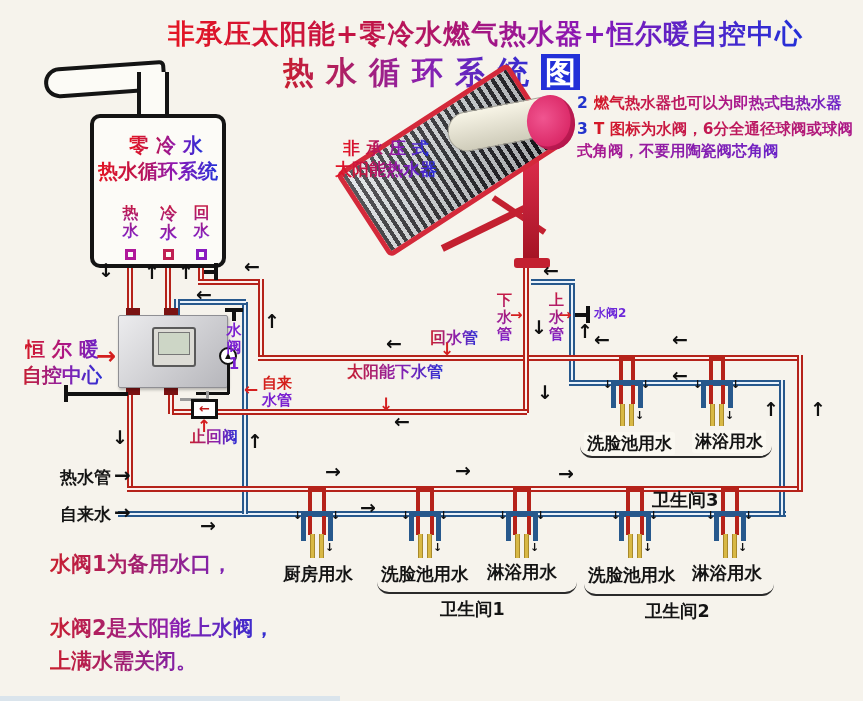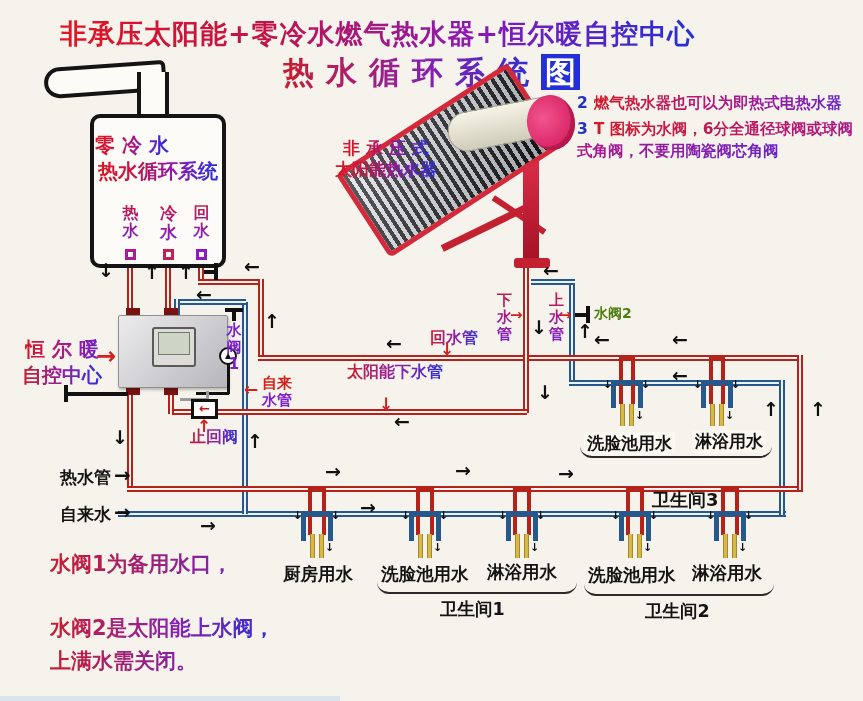--- a/index.html
+++ b/index.html
@@ -32,21 +32,21 @@
   .brace{position:absolute;height:12px;border-bottom:2.5px solid #2a2a2a;border-radius:0 0 16px 16px}
   .note{margin:0 0 5px 0;font-size:15.5px;font-weight:bold;line-height:1.38}
   .nnum{color:#2233cc;margin-right:6px}
   .chip{background:#faf8f1;padding:0 3px;border-radius:3px}
 </style>
 </head>
 <body>
 
 <div id="stage">
 
-  <div class="lab" style="left:60px;top:16px;width:743px;text-align:left;font-size:27px;letter-spacing:1px">
+  <div class="lab" style="left:60px;top:16px;width:743px;text-align:right;font-size:27px;letter-spacing:1px">
     <span class="gt g1">非承压太阳能+零冷水燃气热水器+恒尔暖自控中心</span>
   </div>
   <div class="lab" style="left:200px;top:52px;width:463px;text-align:center;font-size:31px">
     <span class="gt g5" style="letter-spacing:12px">热水循环系统</span><span style="background:#2330d8;color:#fff;padding:0 4px">图</span>
   </div>
 
   <div class="abs" style="left:577px;top:93px;width:282px">
     <p class="note"><span class="nnum">2</span><span class="gt g2">燃气热水器也可以为即热式电热水器</span></p>
     <p class="note"><span class="nnum">3</span><span class="gt g2">T 图标为水阀，6分全通径球阀或球阀式角阀，不要用陶瓷阀芯角阀</span></p>
   </div>
@@ -99,21 +99,21 @@
   <div class="ystub" style="left:515px;top:534px;height:24px"></div>
   <div class="ystub" style="left:524px;top:534px;height:24px"></div>
   <div class="ystub" style="left:628px;top:534px;height:24px"></div>
   <div class="ystub" style="left:637px;top:534px;height:24px"></div>
   <div class="ystub" style="left:723px;top:534px;height:24px"></div>
   <div class="ystub" style="left:732px;top:534px;height:24px"></div>
 
   <div class="abs" style="left:44px;top:64px;width:122px;height:31px;background:#fcfbf6;border:4px solid #141414;border-radius:16px 6px 6px 16px;transform:rotate(-4deg)"></div>
   <div class="abs" style="left:137px;top:72px;width:32px;height:48px;background:#fcfbf6;border:4px solid #141414;border-top:none"></div>
   <div class="abs" style="left:90px;top:114px;width:136px;height:154px;background:#fcfbf7;border:4px solid #141414;border-radius:10px"></div>
-  <div class="lab" style="left:95px;top:132px;width:108px;text-align:left;font-size:20px">
+  <div class="lab" style="left:95px;top:132px;width:108px;text-align:right;font-size:20px">
     <span class="gt g1">零 冷 水</span>
   </div>
   <div class="lab" style="left:95px;top:158px;width:126px;text-align:center;font-size:20px">
     <span class="gt g1">热水循环系统</span>
   </div>
   <div class="lab vt gt g3" style="left:121px;top:204px;width:19px;font-size:16px">热水</div>
   <div class="lab vt gt g3" style="left:159px;top:204px;width:19px;font-size:17px">冷水</div>
   <div class="lab vt gt g3" style="left:192px;top:204px;width:19px;font-size:16px">回水</div>
   <div class="abs" style="left:125px;top:249px;width:11px;height:11px;border:3px solid #b0189a"></div>
   <div class="abs" style="left:163px;top:249px;width:11px;height:11px;border:3px solid #c02052"></div>
@@ -153,21 +153,21 @@
     <span class="gt g5">自控中心</span>
   </div>
   <span class="arr" style="left:96px;top:344px;font-size:24px">→</span>
 
   <div class="abs" style="left:225px;top:308px;width:18px;height:3.5px;background:#111"></div>
   <div class="abs" style="left:232px;top:311px;width:3.5px;height:10px;background:#111"></div>
   <div class="lab vt" style="left:226px;top:322px;width:16px;font-size:15px;color:#7a1fd0">水阀1</div>
 
   <div class="abs" style="left:575px;top:313px;width:12px;height:3.5px;background:#111"></div>
   <div class="abs" style="left:586px;top:306px;width:3.5px;height:17px;background:#111"></div>
-  <div class="lab" style="left:594px;top:305px;font-size:14px;color:#4d7c0f">水阀2</div>
+  <div class="lab" style="left:594px;top:305px;font-size:12px;color:#6d28d9">水阀2</div>
 
   <div class="abs" style="left:204px;top:270px;width:12px;height:3.5px;background:#111"></div>
   <div class="abs" style="left:214px;top:263px;width:3.5px;height:17px;background:#111"></div>
 
   <div class="abs" style="left:66px;top:392px;width:62px;height:3.5px;background:#111"></div>
   <div class="abs" style="left:64px;top:385px;width:3.5px;height:17px;background:#111"></div>
 
   <div class="abs" style="left:180px;top:398px;width:28px;height:3px;background:#9a9a9a"></div>
   <div class="abs" style="left:206px;top:391px;width:3px;height:16px;background:#9a9a9a"></div>
 

